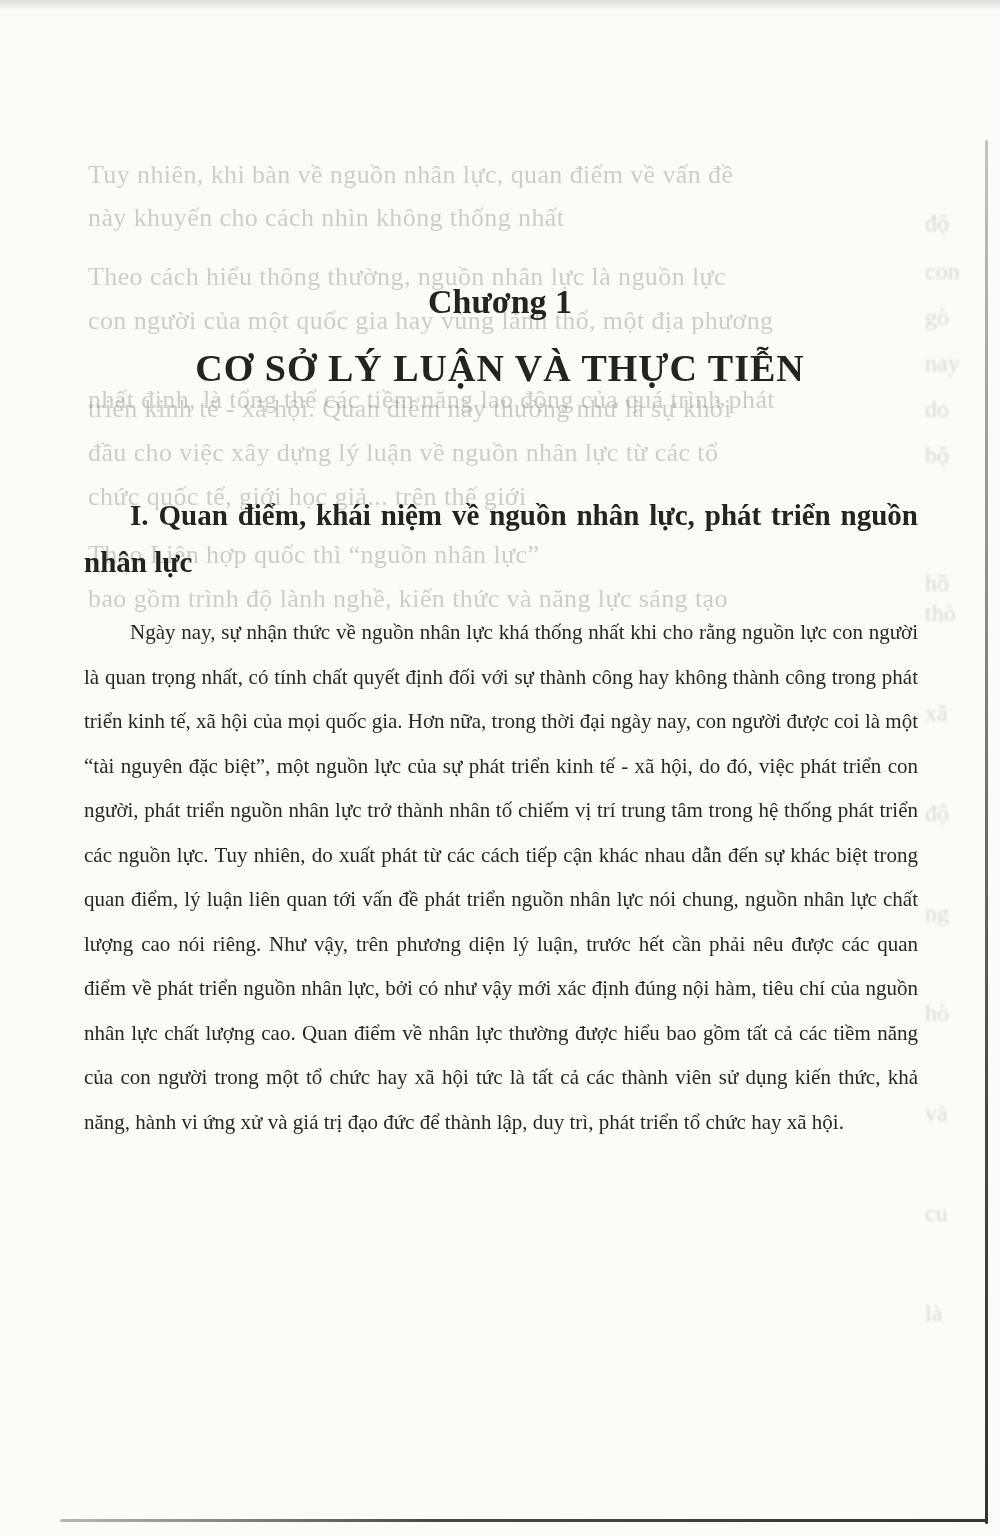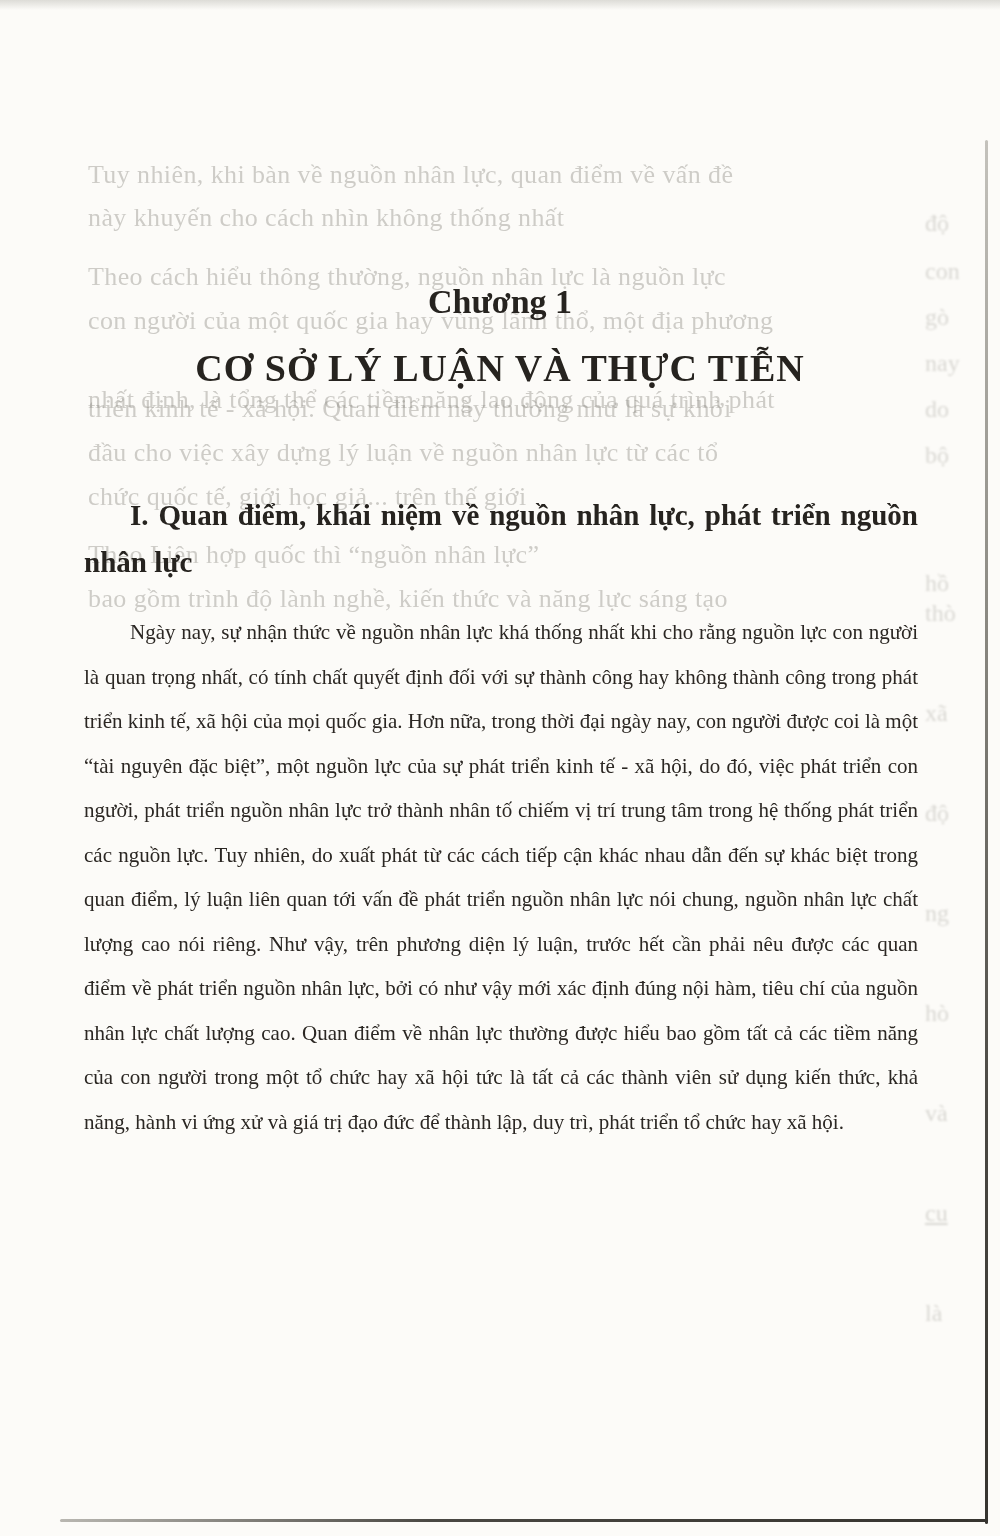--- a/index.html
+++ b/index.html
@@ -96,21 +96,21 @@
       <div class="ghost-frag" style="top: 350px;">nay</div>
       <div class="ghost-frag" style="top: 396px;">do</div>
       <div class="ghost-frag" style="top: 442px;">bộ</div>
       <div class="ghost-frag" style="top: 530px; margin-top: 40px;">hồ</div>
       <div class="ghost-frag" style="top: 600px;">thò</div>
       <div class="ghost-frag" style="top: 700px;">xã</div>
       <div class="ghost-frag" style="top: 800px;">độ</div>
       <div class="ghost-frag" style="top: 900px;">ng</div>
       <div class="ghost-frag" style="top: 1000px;">hò</div>
       <div class="ghost-frag" style="top: 1100px;">và</div>
-      <div class="ghost-frag" style="top: 1200px; text-decoration: underline;">cu</div>
+      <div class="ghost-frag" style="top: 1200px;">cu</div>
       <div class="ghost-frag" style="top: 1300px;">là</div>
     </div>
 
 
   <div class="content">
     <h2 class="chapter-label">Chương 1</h2>
     <h1 class="chapter-title">CƠ SỞ LÝ LUẬN VÀ THỰC TIỄN</h1>
     <h3 class="section-heading">I. Quan điểm, khái niệm về nguồn nhân lực, phát triển nguồn nhân lực</h3>
     <p class="body-par">Ngày nay, sự nhận thức về nguồn nhân lực khá thống nhất khi cho rằng nguồn lực con người là quan trọng nhất, có tính chất quyết định đối với sự thành công hay không thành công trong phát triển kinh tế, xã hội của mọi quốc gia. Hơn nữa, trong thời đại ngày nay, con người được coi là một “tài nguyên đặc biệt”, một nguồn lực của sự phát triển kinh tế - xã hội, do đó, việc phát triển con người, phát triển nguồn nhân lực trở thành nhân tố chiếm vị trí trung tâm trong hệ thống phát triển các nguồn lực. Tuy nhiên, do xuất phát từ các cách tiếp cận khác nhau dẫn đến sự khác biệt trong quan điểm, lý luận liên quan tới vấn đề phát triển nguồn nhân lực nói chung, nguồn nhân lực chất lượng cao nói riêng. Như vậy, trên phương diện lý luận, trước hết cần phải nêu được các quan điểm về phát triển nguồn nhân lực, bởi có như vậy mới xác định đúng nội hàm, tiêu chí của nguồn nhân lực chất lượng cao. Quan điểm về nhân lực thường được hiểu bao gồm tất cả các tiềm năng của con người trong một tổ chức hay xã hội tức là tất cả các thành viên sử dụng kiến thức, khả năng, hành vi ứng xử và giá trị đạo đức để thành lập, duy trì, phát triển tổ chức hay xã hội.</p>
   </div>

